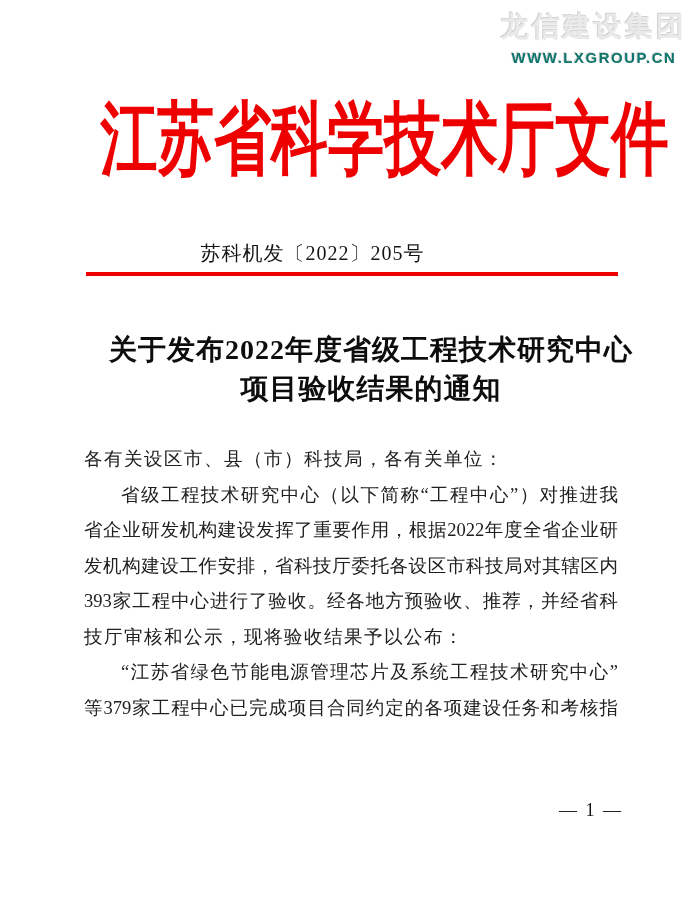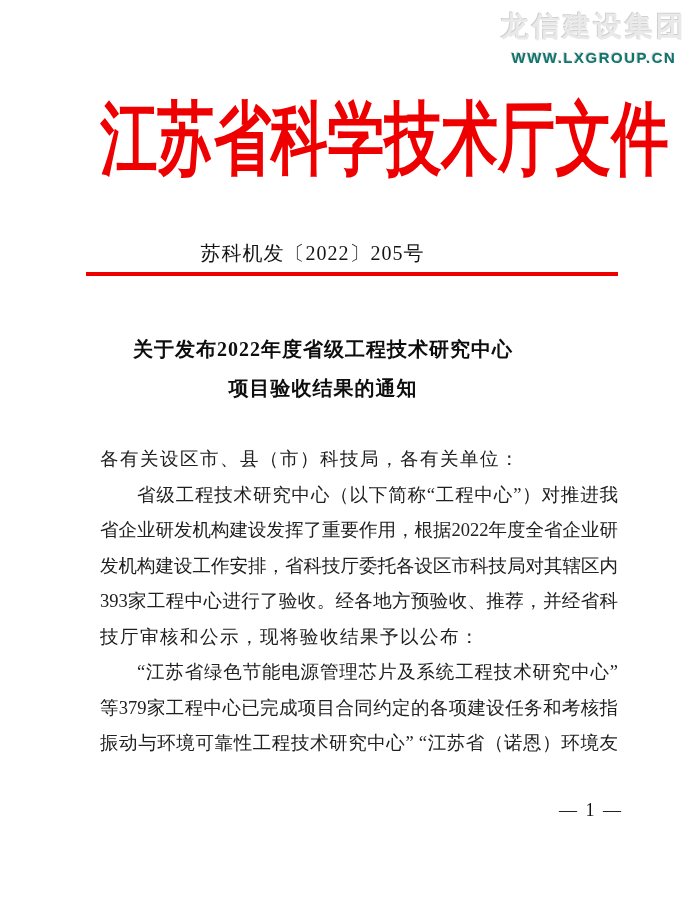--- a/index.html
+++ b/index.html
@@ -73,37 +73,38 @@
     height: 4px;
   }
 
   .notice-title {
     position: absolute;
     top: 330px;
     left: 0;
     width: 646px;
     margin: 0;
     text-align: center;
-    font-size: 20px;
+    font-size: 28px;
     line-height: 39px;
     font-weight: bold;
     letter-spacing: 1px;
     color: #0d0d0d;
+    padding-left: 48px;
   }
 
   .body-text {
     position: absolute;
     top: 442px;
     left: 84px;
     width: 534px;
     font-size: 18.5px;
     line-height: 35.5px;
     color: #202020;
   }
-  .ln { min-height: 35.5px; margin-left: 16px; }
+  .ln { min-height: 35.5px; }
   .jt { text-align: justify; text-align-last: justify; }
   .ind { text-indent: 2em; }
   .sp { letter-spacing: 1.5px; }
 
   .page-num {
     position: absolute;
     top: 800px;
     right: 70px;
     font-size: 18px;
     letter-spacing: 2px;
@@ -133,18 +134,17 @@
 
   <div class="body-text">
     <div class="ln sp">各有关设区市、县（市）科技局，各有关单位：</div>
     <div class="ln ind jt">省级工程技术研究中心（以下简称“工程中心”）对推进我</div>
     <div class="ln jt">省企业研发机构建设发挥了重要作用，根据2022年度全省企业研</div>
     <div class="ln jt">发机构建设工作安排，省科技厅委托各设区市科技局对其辖区内</div>
     <div class="ln jt">393家工程中心进行了验收。经各地方预验收、推荐，并经省科</div>
     <div class="ln sp">技厅审核和公示，现将验收结果予以公布：</div>
     <div class="ln ind jt">“江苏省绿色节能电源管理芯片及系统工程技术研究中心”</div>
     <div class="ln jt">等379家工程中心已完成项目合同约定的各项建设任务和考核指</div>
-    <div class="ln jt">振动与环境可靠性工程技术研究中心” “江苏省（诺恩）环境友</div>
   </div>
 
   <div class="page-num">— 1 —</div>
 
 </div>
 
 </body></html>

